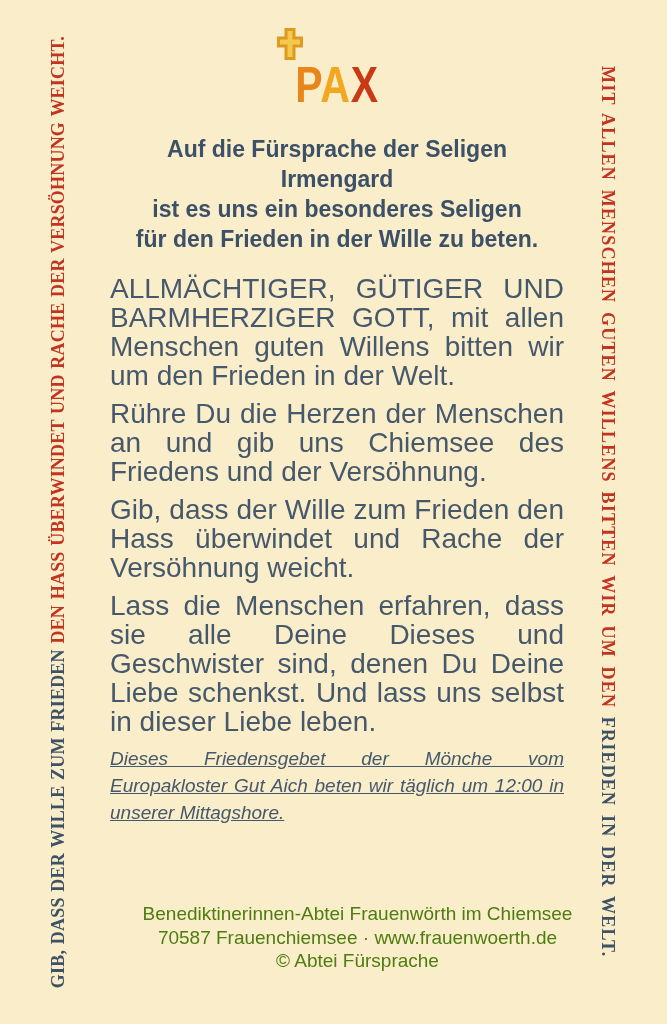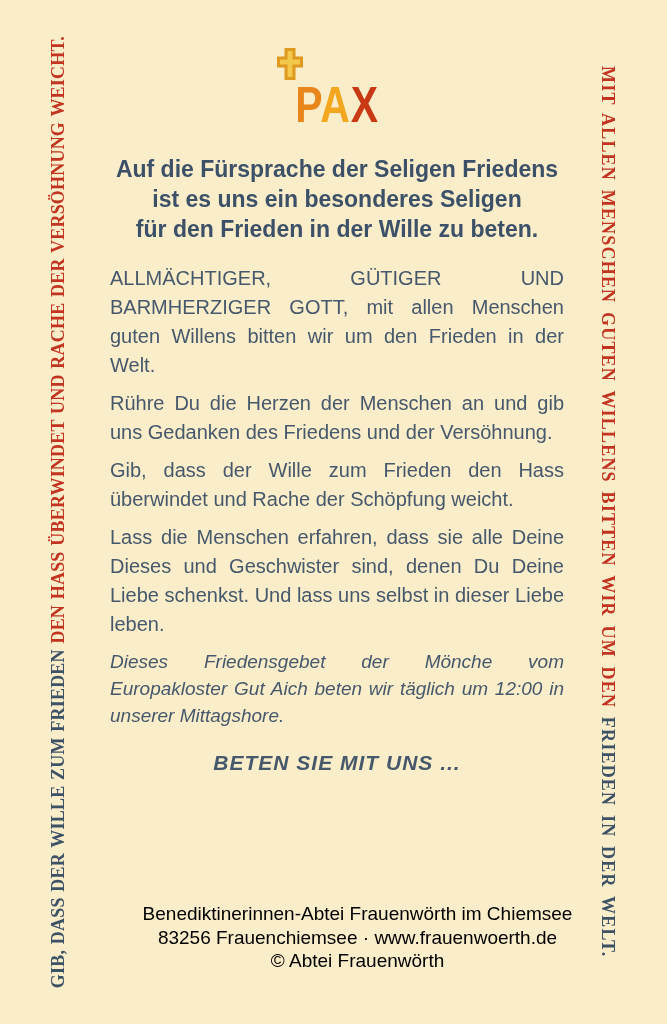--- a/index.html
+++ b/index.html
@@ -22,43 +22,43 @@
     font-size:18px; white-space:nowrap;
   }
   .side-text.left .vtext  { transform:rotate(180deg); letter-spacing:0.2px; word-spacing:1px; }
   .side-text.right .vtext { letter-spacing:1.2px; word-spacing:3px; }
   .v-dark { color:var(--slate-dark, #3E5266); }
   .v-red  { color:var(--red, #C23420); }
 
   
   .content { position:absolute; left:110px; top:0; width:454px; }
 
-  .logo { padding-top:48px; text-align:center; }
+  .logo { padding-top:28px; text-align:center; }
   .cross-icon { display:block; margin:0 0 2px 167px; }
   .pax { font-size:50px; font-weight:bold; line-height:0.95; letter-spacing:1px;
          transform:scaleX(0.82); transform-origin:center; }
   .pax-p { color:#E8861C; }
   .pax-a { color:#F2A71F; }
   .pax-x { color:#C93A14; }
 
   .intro { margin-top:24px; text-align:center; font-weight:bold;
            font-size:23px; line-height:30px; color:#3C5067; }
 
   .prayer { margin-top:20px; color:#46586B; }
-  .para { margin:0 0 9px 0; font-size:20px; line-height:29px;
+  .para { margin:0 0 9px 0; font-size:28px; line-height:29px;
           text-align:justify; }
   .para:last-of-type { margin-bottom:6px; }
   .note { margin:4px 0 0 0; font-size:19px; line-height:27px;
-          font-style:italic; color:#46586B; text-align:justify; }
+          font-style:italic; color:#46586B; text-align:justify;text-decoration:underline; }
   .invitation { margin-top:22px; text-align:center; font-weight:bold;
                 font-style:italic; font-size:21px; letter-spacing:1px;
                 color:#46586B; }
 
   .footer { position:absolute; top:902px; left:0; right:0;
-            text-align:center; color:#000000;
+            text-align:center; color:#4d7c0f;
             font-size:19px; line-height:23.5px;margin-left:48px; }
 </style>
 </head>
 <body>
 
 <div class="card">
 
   <div class="side-text left">
     <div class="vtext"><span class="v-dark">GIB, DASS DER WILLE ZUM FRIEDEN </span><span class="v-red">DEN HASS ÜBERWINDET UND RACHE DER VERSÖHNUNG WEICHT.</span></div>
   </div>
@@ -70,35 +70,34 @@
   <div class="content">
 
     <div class="logo">
       <svg class="cross-icon" width="26" height="32" viewBox="0 0 26 32" xmlns="http://www.w3.org/2000/svg">
         <path d="M9 1.5 H17 V10 H24.5 V18 H17 V30.5 H9 V18 H1.5 V10 H9 Z" fill="#F2C94C" stroke="#DE9A1F" stroke-width="3"></path>
       </svg>
       <div class="pax"><span class="pax-p">P</span><span class="pax-a">A</span><span class="pax-x">X</span></div>
     </div>
 
     <div class="intro">
-      <div>Auf die Fürsprache der Seligen Friedens</div>
+      <div>Auf die Fürsprache der Seligen Irmengard</div>
       <div>ist es uns ein besonderes Seligen</div>
       <div>für den Frieden in der Wille zu beten.</div>
     </div>
 
     <div class="prayer">
       <p class="para">ALLMÄCHTIGER, GÜTIGER UND BARMHERZIGER GOTT, mit allen Menschen guten Willens bitten wir um den Frieden in der Welt.</p>
-      <p class="para">Rühre Du die Herzen der Menschen an und gib uns Gedanken des Friedens und der Versöhnung.</p>
-      <p class="para">Gib, dass der Wille zum Frieden den Hass überwindet und Rache der Schöpfung weicht.</p>
+      <p class="para">Rühre Du die Herzen der Menschen an und gib uns Chiemsee des Friedens und der Versöhnung.</p>
+      <p class="para">Gib, dass der Wille zum Frieden den Hass überwindet und Rache der Versöhnung weicht.</p>
       <p class="para">Lass die Menschen erfahren, dass sie alle Deine Dieses und Geschwister sind, denen Du Deine Liebe schenkst. Und lass uns selbst in dieser Liebe leben.</p>
       <p class="note">Dieses Friedensgebet der Mönche vom Europakloster Gut Aich beten wir täglich um 12:00 in unserer Mittagshore.</p>
-      <div class="invitation">BETEN SIE MIT UNS ...</div>
     </div>
 
   </div>
 
   <div class="footer">
     <div>Benediktinerinnen-Abtei Frauenwörth im Chiemsee</div>
-    <div>83256 Frauenchiemsee · www.frauenwoerth.de</div>
-    <div>© Abtei Frauenwörth</div>
+    <div>70587 Frauenchiemsee · www.frauenwoerth.de</div>
+    <div>© Abtei Fürsprache</div>
   </div>
 
 </div>
 
 </body></html>

